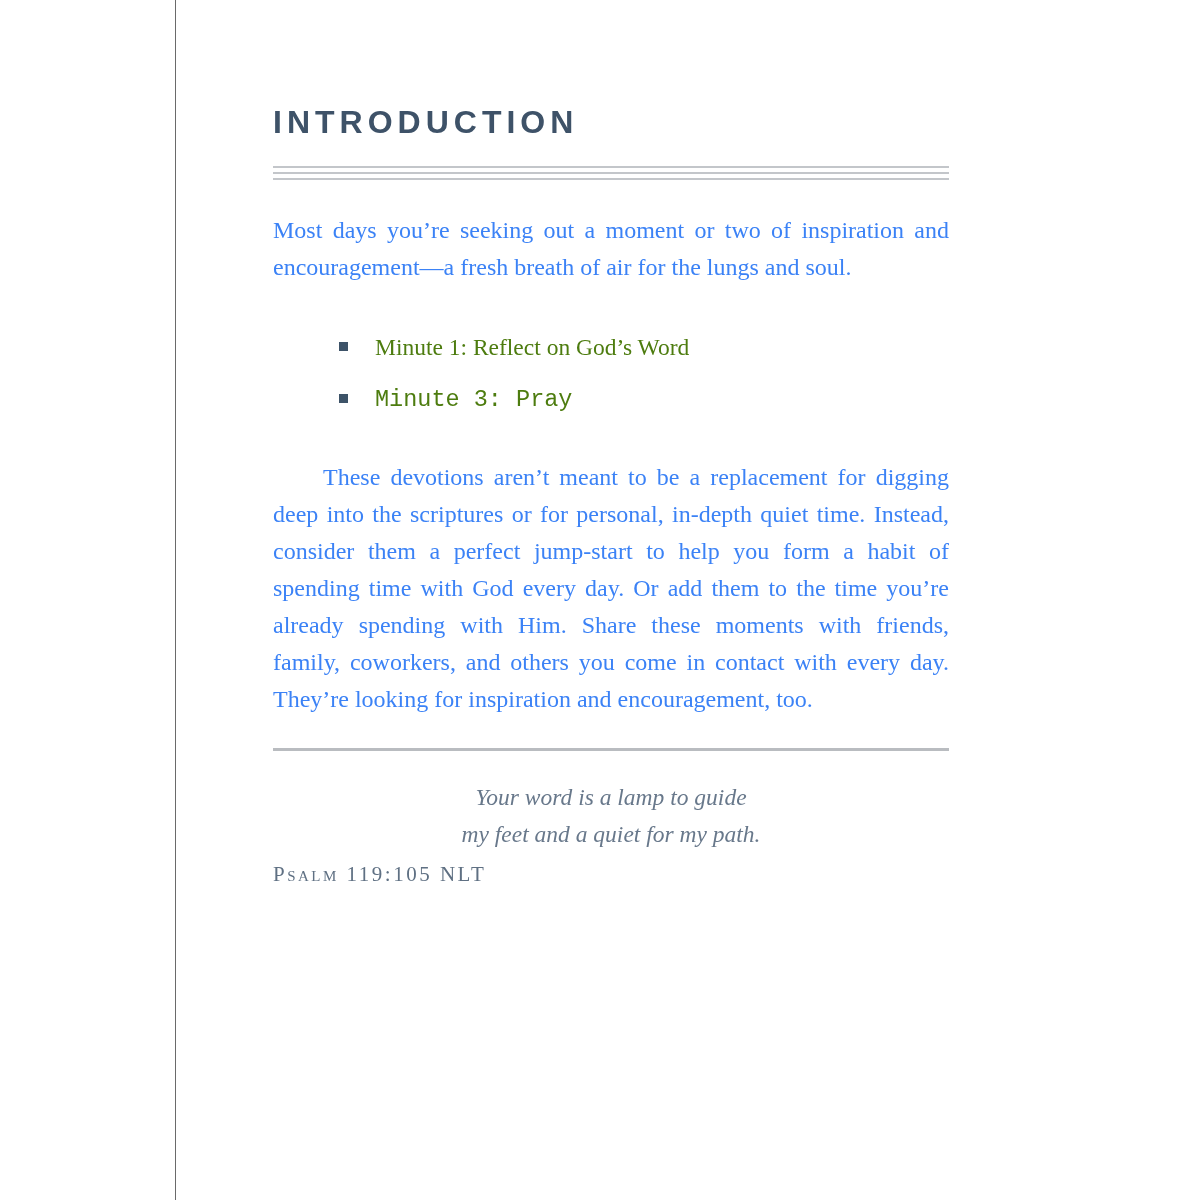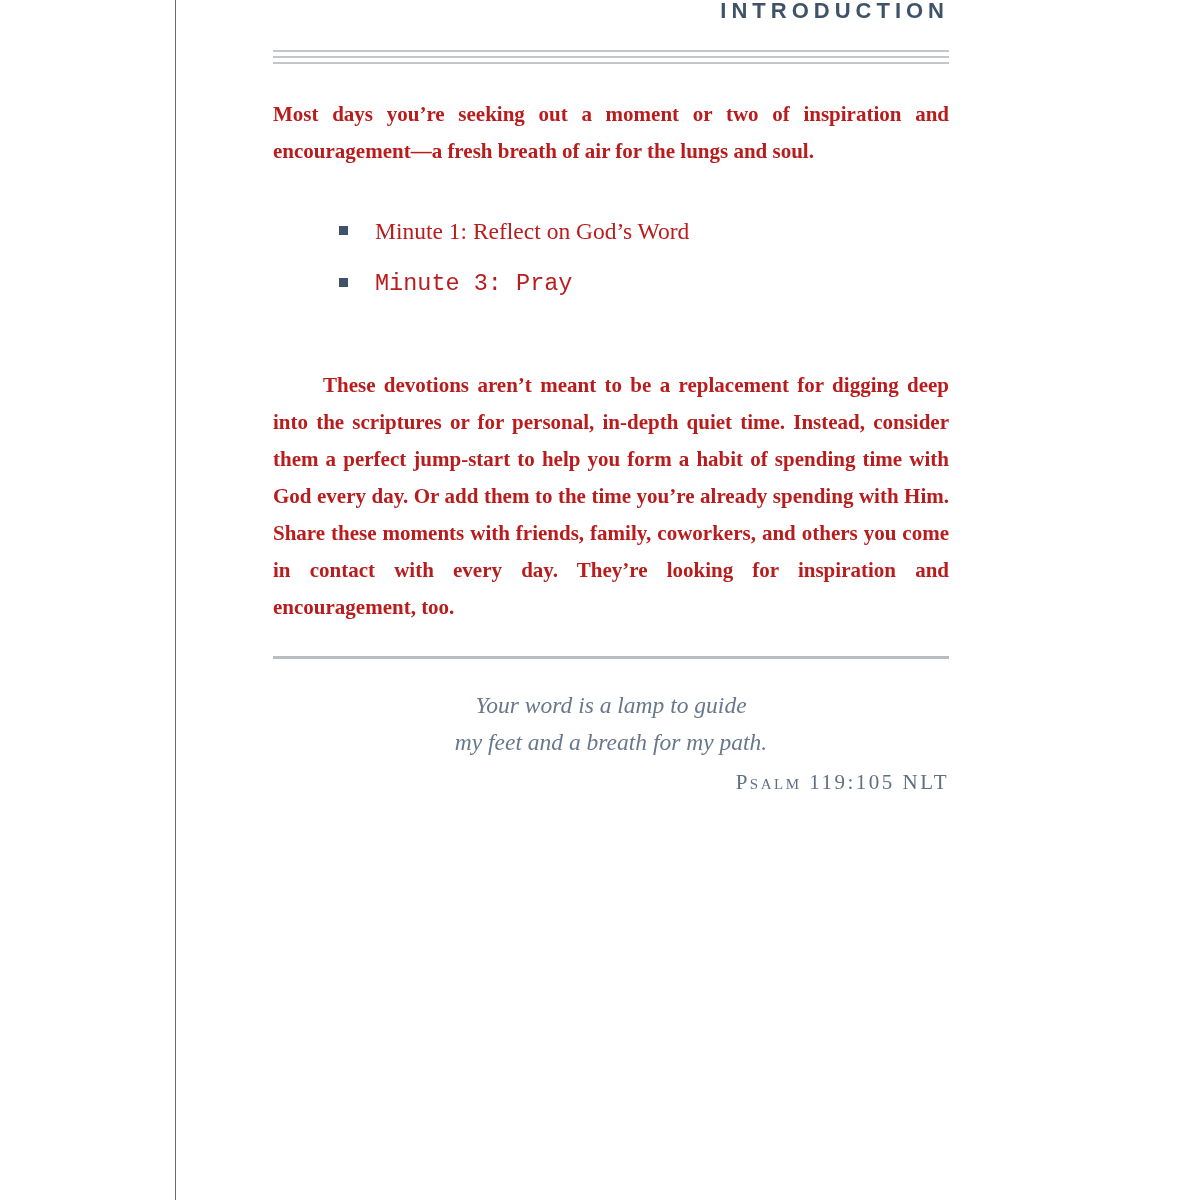--- a/index.html
+++ b/index.html
@@ -16,55 +16,56 @@
     width: 1px; height: 1200px;
     background: #6a6a6a;
   }
 
   .content {
     position: absolute; left: 273px; top: 0;
     width: 676px;
   }
 
   .page-title {
-    text-align: right;
+    margin-top: 106px;
+    text-align: left;
     font-family: "Liberation Sans", sans-serif;
-    font-size: 22px;
+    font-size: 32px;
     font-weight: 700;
     letter-spacing: 5px;
     color: #3e5268;
     line-height: 1;
   }
 
   .triple-rule { margin-top: 28px; }
   .triple-rule span {
     display: block; height: 2px; background: #c3c6ca; margin-bottom: 4px;
   }
   .triple-rule span:last-child { margin-bottom: 0; }
 
   .body-text {
-    color: #b91c1c;
-    font-size: 21px;
+    color: #3b82f6;
+    font-size: 24px;
     line-height: 37px;
     text-align: justify;
-    font-weight: 700;
+    font-weight: 400;
   }
   .para-first { margin-top: 32px; }
   .para-indent { text-indent: 50px; }
-  .para-after-list { margin-top: 66px; }
+  .para-after-list { margin-top: 42px; }
 
   .minute-list {
     list-style: none;
     margin-top: 44px;
   }
   .minute-list li {
     position: relative;
     padding-left: 102px;
     margin-bottom: 17px;
-    color: #b91c1c;
+    color: #4d7c0f;
     font-size: 23.5px;
     line-height: 35px;
     text-align: left;
   }
   .minute-list li:last-child { margin-bottom: 0; font-family: Liberation Mono, monospace; }
   .bullet-square {
     position: absolute; left: 66px; top: 12px;
     width: 9px; height: 9px;
     background: #3d5368;
   }
@@ -79,21 +80,21 @@
     margin-top: 28px;
     text-align: center;
     font-style: italic;
     color: #68788b;
     font-size: 23.5px;
     line-height: 37px;
   }
 
   .citation {
     margin-top: 7px;
-    text-align: right;
+    text-align: left;
     font-style: normal;
     font-variant-caps: small-caps;
     letter-spacing: 2.5px;
     color: #5f7083;
     font-size: 21px;
     line-height: 28px;
   }
 </style>
 </head>
 <body>
@@ -128,18 +129,18 @@
     </ul>
 
     <div class="body-text">
       <p class="para-indent para-after-list">These devotions aren’t meant to be a replacement for digging deep into the scriptures or for personal, in-depth quiet time. Instead, consider them a perfect jump-start to help you form a habit of spending time with God every day. Or add them to the time you’re already spending with Him. Share these moments with friends, family, coworkers, and others you come in contact with every day. They’re looking for inspiration and encouragement, too.</p>
     </div>
 
     <div class="single-rule"></div>
 
     <div class="verse">
       <div>Your word is a lamp to guide</div>
-      <div>my feet and a breath for my path.</div>
+      <div>my feet and a quiet for my path.</div>
       <div class="citation">Psalm 119:105 NLT</div>
     </div>
 
   </div>
 </div>
 
 </body></html>

